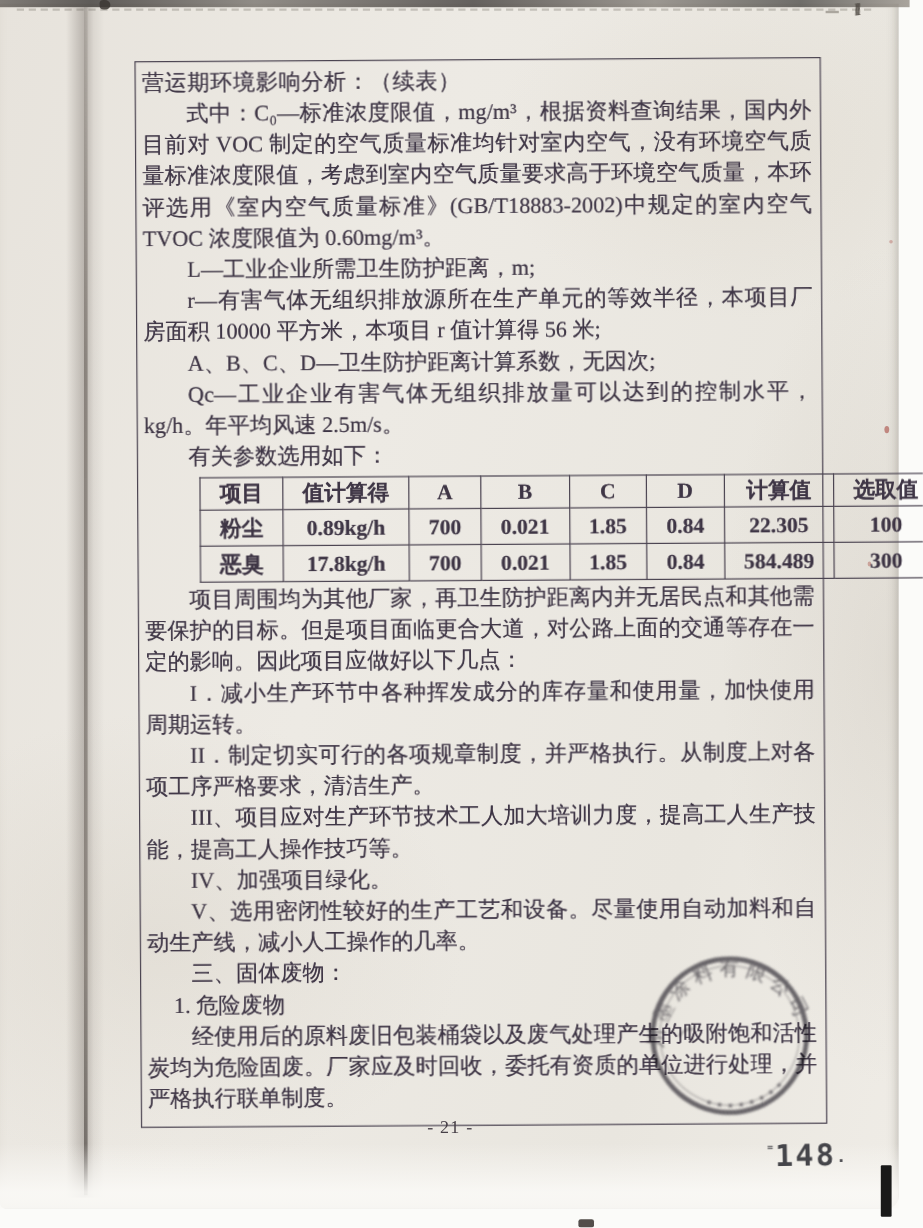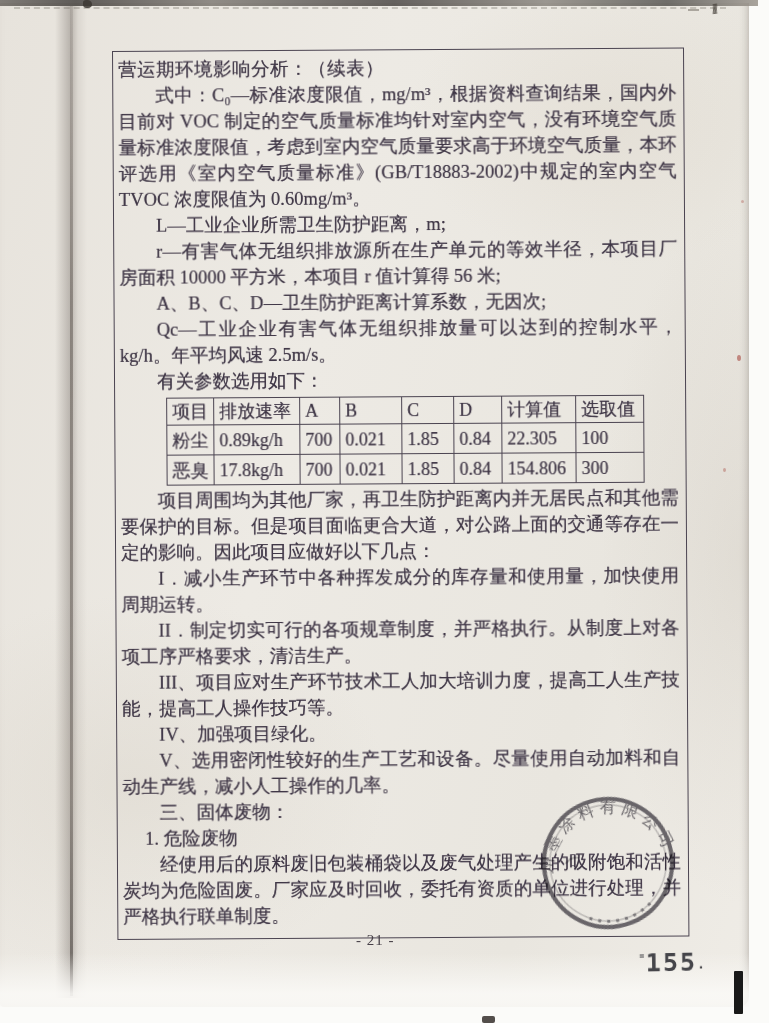--- a/index.html
+++ b/index.html
@@ -47,22 +47,22 @@
     font-size:18.5px;line-height:26px;color:#3e3545;
     text-align:justify;
     text-shadow:0 0 .5px rgba(62,53,69,.65);
     filter:blur(.15px);
   }
   .content-box .title{text-indent:0;letter-spacing:.5px;}
   .content-box p{margin:0;text-indent:2em;}
   .content-box p.ind-sm{text-indent:1.2em;}
   table{border-collapse:collapse;margin:3px 0 2px 46px;font-size:18px;
     color:#3e3545;table-layout:fixed;}
-  th,td{border:1.7px solid #4a4350;padding:0 5px;font-weight:normal;
-    text-align:left;white-space:nowrap;overflow:hidden;}
+  th,td{border:1.7px solid #4a4350;padding:0 16px;font-weight:bold;
+    text-align:center;white-space:nowrap;overflow:hidden;}
   thead th{height:25px;}
   tbody td{height:29px;}
 
   .stamp{position:absolute;left:537px;top:792px;width:142px;height:142px;
     transform:rotate(-16deg);opacity:.8;mix-blend-mode:multiply;filter:blur(.7px);}
   .footer-page{position:absolute;left:356px;top:932px;font-size:15px;
     color:#474048;letter-spacing:1px;}
   .doc-num{position:absolute;left:638px;top:948px;
     font-family:"DejaVu Sans Mono",monospace;font-size:25px;font-weight:bold;
     color:#45454a;letter-spacing:2px;transform:rotate(-1deg);filter:blur(.3px);}
@@ -105,21 +105,21 @@
         <col style="width:40px">
       <col style="width:62px">
         <col style="width:52px">
         <col style="width:48px">
       <col style="width:74px">
         <col style="width:68px">
     </colgroup>
     <thead>
       <tr>
         <th>项目</th>
-        <th>排放速率</th>
+        <th>值计算得</th>
         <th>A</th>
         <th>B</th>
         <th>C</th>
         <th>D</th>
         <th>计算值</th>
         <th>选取值</th>
       </tr>
     </thead>
     <tbody>
       <tr>
@@ -132,21 +132,21 @@
         <td>22.305</td>
         <td>100</td>
       </tr>
       <tr>
         <td>恶臭</td>
         <td>17.8kg/h</td>
         <td>700</td>
         <td>0.021</td>
         <td>1.85</td>
         <td>0.84</td>
-        <td>154.806</td>
+        <td>584.489</td>
         <td>300</td>
       </tr>
     </tbody>
   </table>
 
   <p>项目周围均为其他厂家，再卫生防护距离内并无居民点和其他需要保护的目标。但是项目面临更合大道，对公路上面的交通等存在一定的影响。因此项目应做好以下几点：</p>
   <p>I．减小生产环节中各种挥发成分的库存量和使用量，加快使用周期运转。</p>
   <p>II．制定切实可行的各项规章制度，并严格执行。从制度上对各项工序严格要求，清洁生产。</p>
   <p>III、项目应对生产环节技术工人加大培训力度，提高工人生产技能，提高工人操作技巧等。</p>
   <p>IV、加强项目绿化。</p>
@@ -164,18 +164,18 @@
     <text font-size="16" fill="#4e4b55" letter-spacing="5" font-family="'Liberation Serif',serif">
       <textPath href="#seal-arc" startOffset="28">州墨涂料有限公司</textPath>
     </text>
     <path d="M 38 119 A 58 58 0 0 0 104 119" fill="none" stroke="#4e4b55" stroke-width="3" stroke-dasharray="3 6" opacity=".8"></path>
     <path d="M 30 60 q 8 -6 14 -2" stroke="#4e4b55" stroke-width="2" fill="none" opacity=".5"></path>
   </svg>
 </div>
 
 <div class="paper-bottom-fade"></div>
 <div class="footer-page">- 21 -</div>
-<div class="doc-num"><span class="eq">⁼</span><span>155</span><span class="tail">.</span></div>
+<div class="doc-num"><span class="eq">⁼</span><span>148</span><span class="tail">.</span></div>
 <div class="black-bar"></div>
 <div class="bottom-mark"></div>
 <div class="speck s1"></div>
 <div class="speck s2"></div>
 <div class="speck s3"></div>
 
 </body></html>

